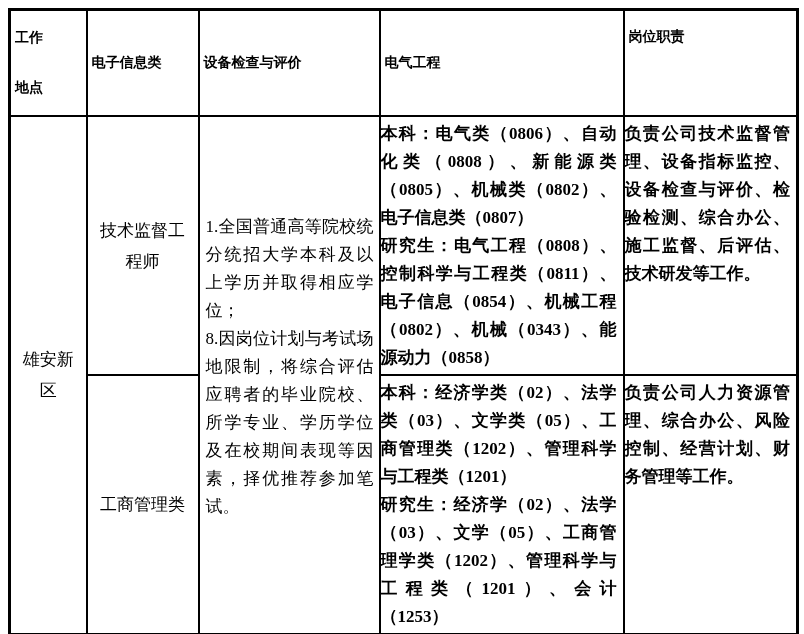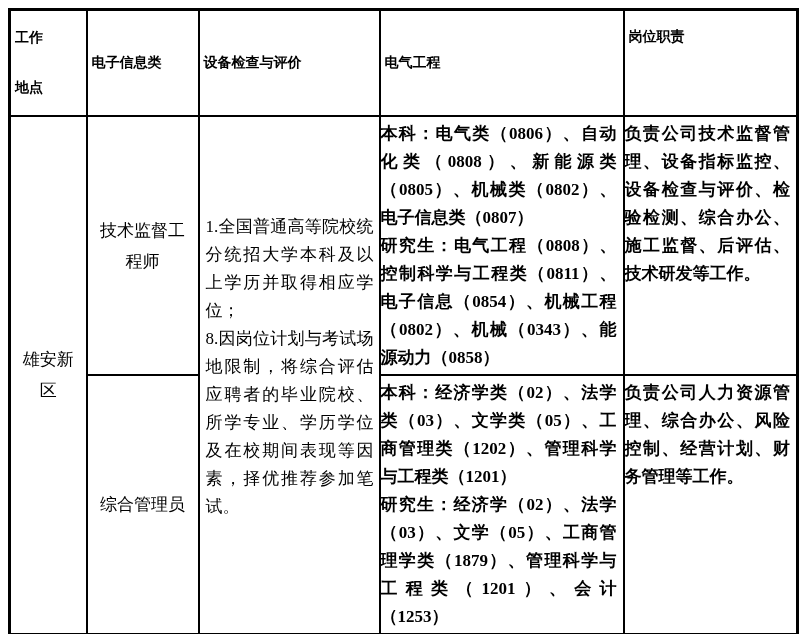--- a/index.html
+++ b/index.html
@@ -106,22 +106,22 @@
           <p>1.全国普通高等院校统分统招大学本科及以上学历并取得相应学位；</p>
           <p>8.因岗位计划与考试场地限制，将综合评估应聘者的毕业院校、所学专业、学历学位及在校期间表现等因素，择优推荐参加笔试。</p>
         </td>
         <td class="text-cell">
           <p>本科：电气类（0806）、自动化类（0808）、新能源类（0805）、机械类（0802）、电子信息类（0807）</p>
           <p>研究生：电气工程（0808）、控制科学与工程类（0811）、电子信息（0854）、机械工程（0802）、机械（0343）、能源动力（0858）</p>
         </td>
         <td class="text-cell">负责公司技术监督管理、设备指标监控、设备检查与评价、检验检测、综合办公、施工监督、后评估、技术研发等工作。</td>
       </tr>
       <tr class="body-row-2">
-        <td class="center-cell">综合管理员</td>
+        <td class="center-cell">工商管理类</td>
         <td class="text-cell">
           <p>本科：经济学类（02）、法学类（03）、文学类（05）、工商管理类（1202）、管理科学与工程类（1201）</p>
-          <p>研究生：经济学（02）、法学（03）、文学（05）、工商管理学类（1879）、管理科学与工程类（1201）、会计（1253）</p>
+          <p>研究生：经济学（02）、法学（03）、文学（05）、工商管理学类（1202）、管理科学与工程类（1201）、会计（1253）</p>
         </td>
         <td class="text-cell">负责公司人力资源管理、综合办公、风险控制、经营计划、财务管理等工作。</td>
       </tr>
     </tbody>
   </table>
 </div>
 
 </body></html>

